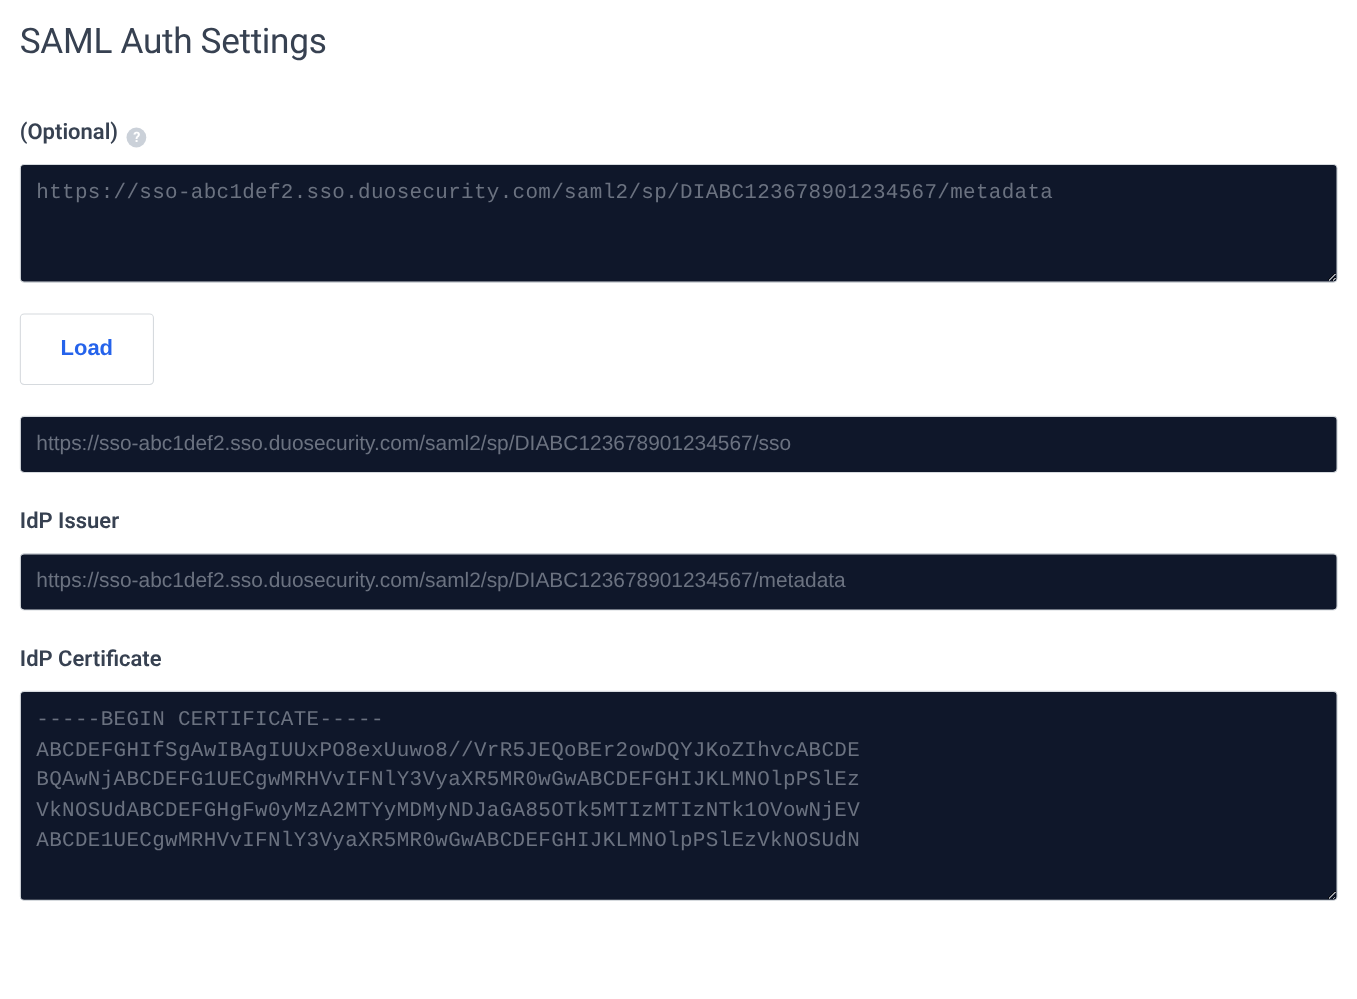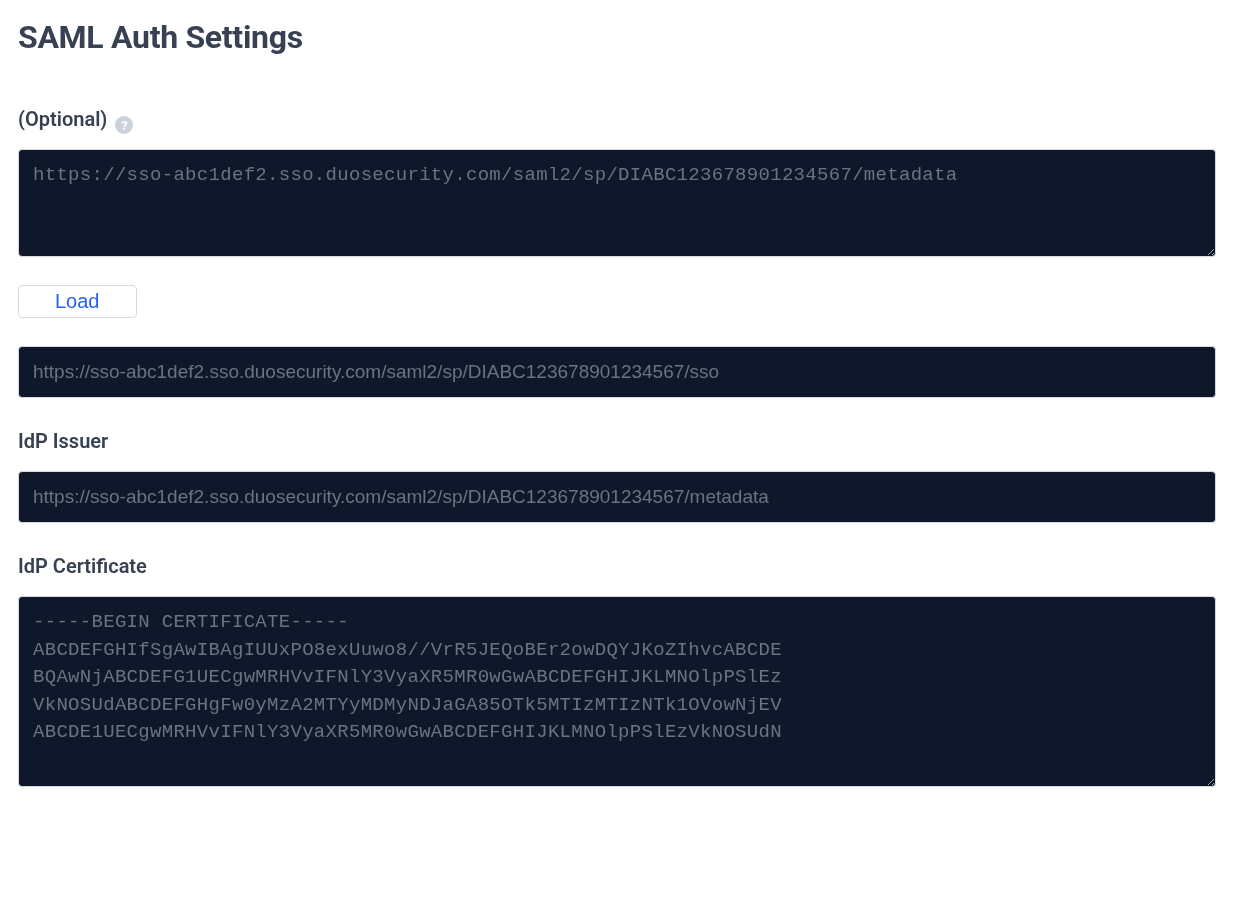--- a/index.html
+++ b/index.html
@@ -9,21 +9,21 @@
     }
     body {
       font-family: -apple-system, BlinkMacSystemFont, "Segoe UI", Roboto, Helvetica, Arial, sans-serif;
       background: #ffffff;
       color: #374151;
       padding: 18px 18px 0 18px;
       width: 1234px;
     }
     .page-title {
       font-size: 32px;
-      font-weight: 700;
+      font-weight: 400;
       color: #374151;
       margin-bottom: 48px;
       letter-spacing: -0.3px;
     }
     .field-group {
       margin-bottom: 28px;
     }
     .field-label {
       font-size: 20px;
       font-weight: 600;
@@ -86,23 +86,23 @@
       height: 52px;
     }
     .btn {
       display: inline-flex;
       align-items: center;
       justify-content: center;
       border: 1px solid #d6dade;
       background: #ffffff;
       color: #2563eb;
       font-size: 20px;
-      font-weight: 400;
+      font-weight: 700;
       border-radius: 4px;
-      padding: 4px 36px;
+      padding: 20px 36px;
       cursor: pointer;
       margin-top: 24px;
     }
     .label-stack {
       display: block;
     }
     .label-row2 {
       display: inline-flex;
       align-items: flex-end;
       gap: 8px;

